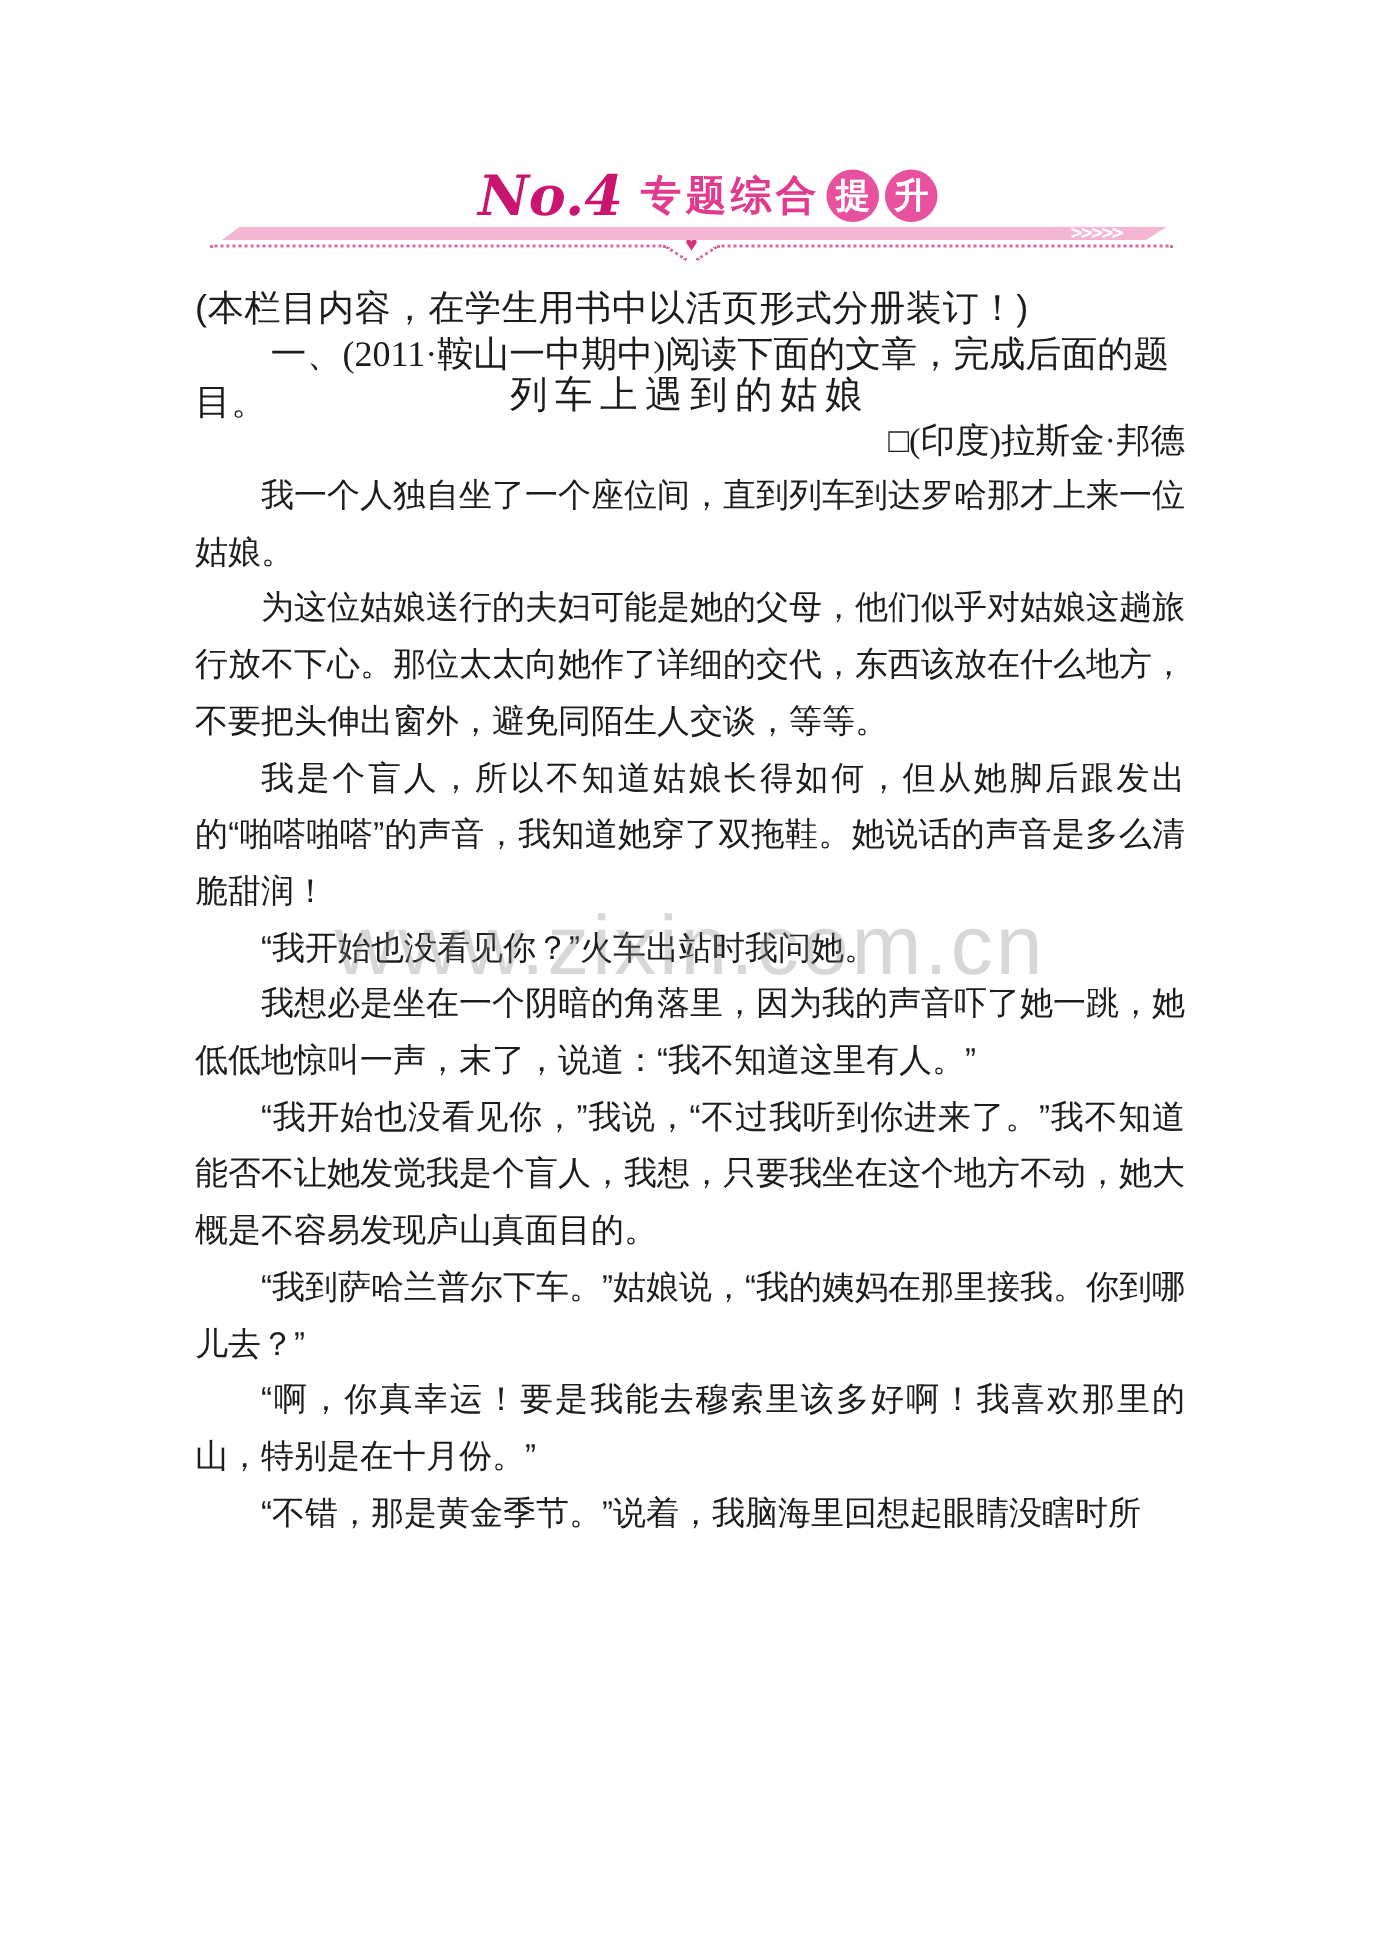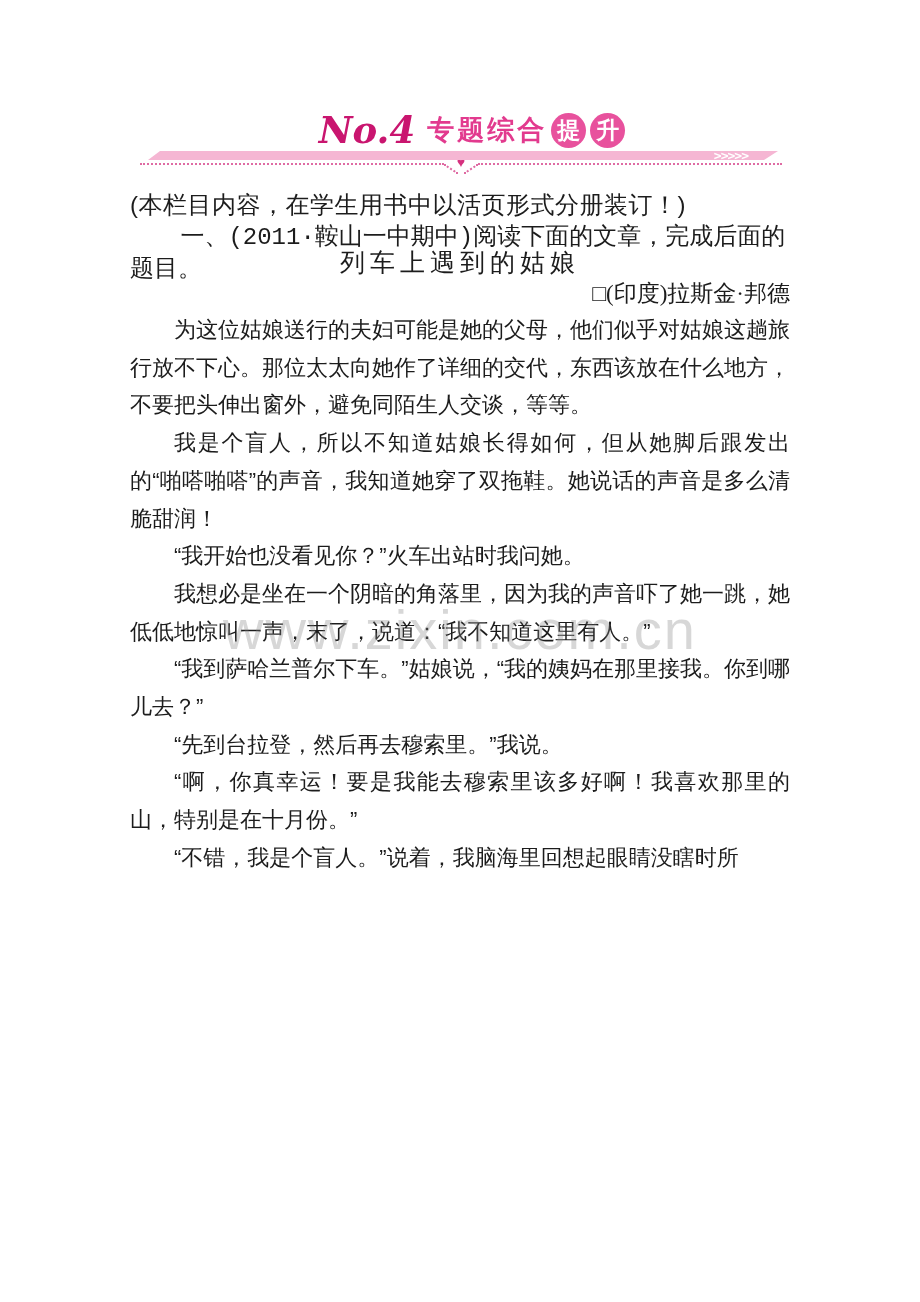--- a/index.html
+++ b/index.html
@@ -62,21 +62,21 @@
   }
 
   
   .notice {
     position: absolute; top: 189px; left: 130px; width: 660px;
     margin: 0; text-align: left;
     font-size: 24px; letter-spacing: 0.5px;
   }
   .intro {
     position: absolute; top: 220px; left: 130px; width: 660px;
-    margin: 0; font-family: Liberation Mono, monospace;
+    margin: 0; font-family: Liberation Serif, serif;
     font-size: 24px; text-indent: 2.1em;
   }
   .art-title {
     position: absolute; top: 246px; left: 130px; width: 660px;
     margin: 0; text-align: center;
     font-family: "DejaVu Serif", serif;
     font-weight: normal; font-size: 25px; letter-spacing: 5px;
   }
   .author {
     position: absolute; top: 278px; left: 130px; width: 660px;
@@ -123,21 +123,22 @@
 
 <p class="notice">(本栏目内容，在学生用书中以活页形式分册装订！)</p>
 
 <p class="intro">一、(2011·鞍山一中期中)阅读下面的文章，完成后面的题目。</p>
 
 <h2 class="art-title">列车上遇到的姑娘</h2>
 
 <p class="author">□(印度)拉斯金·邦德</p>
 
 <div class="body-text">
+  <p>我一个人独自坐了一个座位间，直到列车到达罗哈那才上来一位姑娘。</p>
   <p>为这位姑娘送行的夫妇可能是她的父母，他们似乎对姑娘这趟旅行放不下心。那位太太向她作了详细的交代，东西该放在什么地方，不要把头伸出窗外，避免同陌生人交谈，等等。</p>
   <p>我是个盲人，所以不知道姑娘长得如何，但从她脚后跟发出的“啪嗒啪嗒”的声音，我知道她穿了双拖鞋。她说话的声音是多么清脆甜润！</p>
   <p>“我开始也没看见你？”火车出站时我问她。</p>
   <p>我想必是坐在一个阴暗的角落里，因为我的声音吓了她一跳，她低低地惊叫一声，末了，说道：“我不知道这里有人。”</p>
+  <p>“我开始也没看见你，”我说，“不过我听到你进来了。”我不知道能否不让她发觉我是个盲人，我想，只要我坐在这个地方不动，她大概是不容易发现庐山真面目的。</p>
   <p>“我到萨哈兰普尔下车。”姑娘说，“我的姨妈在那里接我。你到哪儿去？”</p>
-  <p>“先到台拉登，然后再去穆索里。”我说。</p>
   <p>“啊，你真幸运！要是我能去穆索里该多好啊！我喜欢那里的山，特别是在十月份。”</p>
-  <p>“不错，我是个盲人。”说着，我脑海里回想起眼睛没瞎时所</p>
+  <p>“不错，那是黄金季节。”说着，我脑海里回想起眼睛没瞎时所</p>
 </div>
 
 </body></html>

